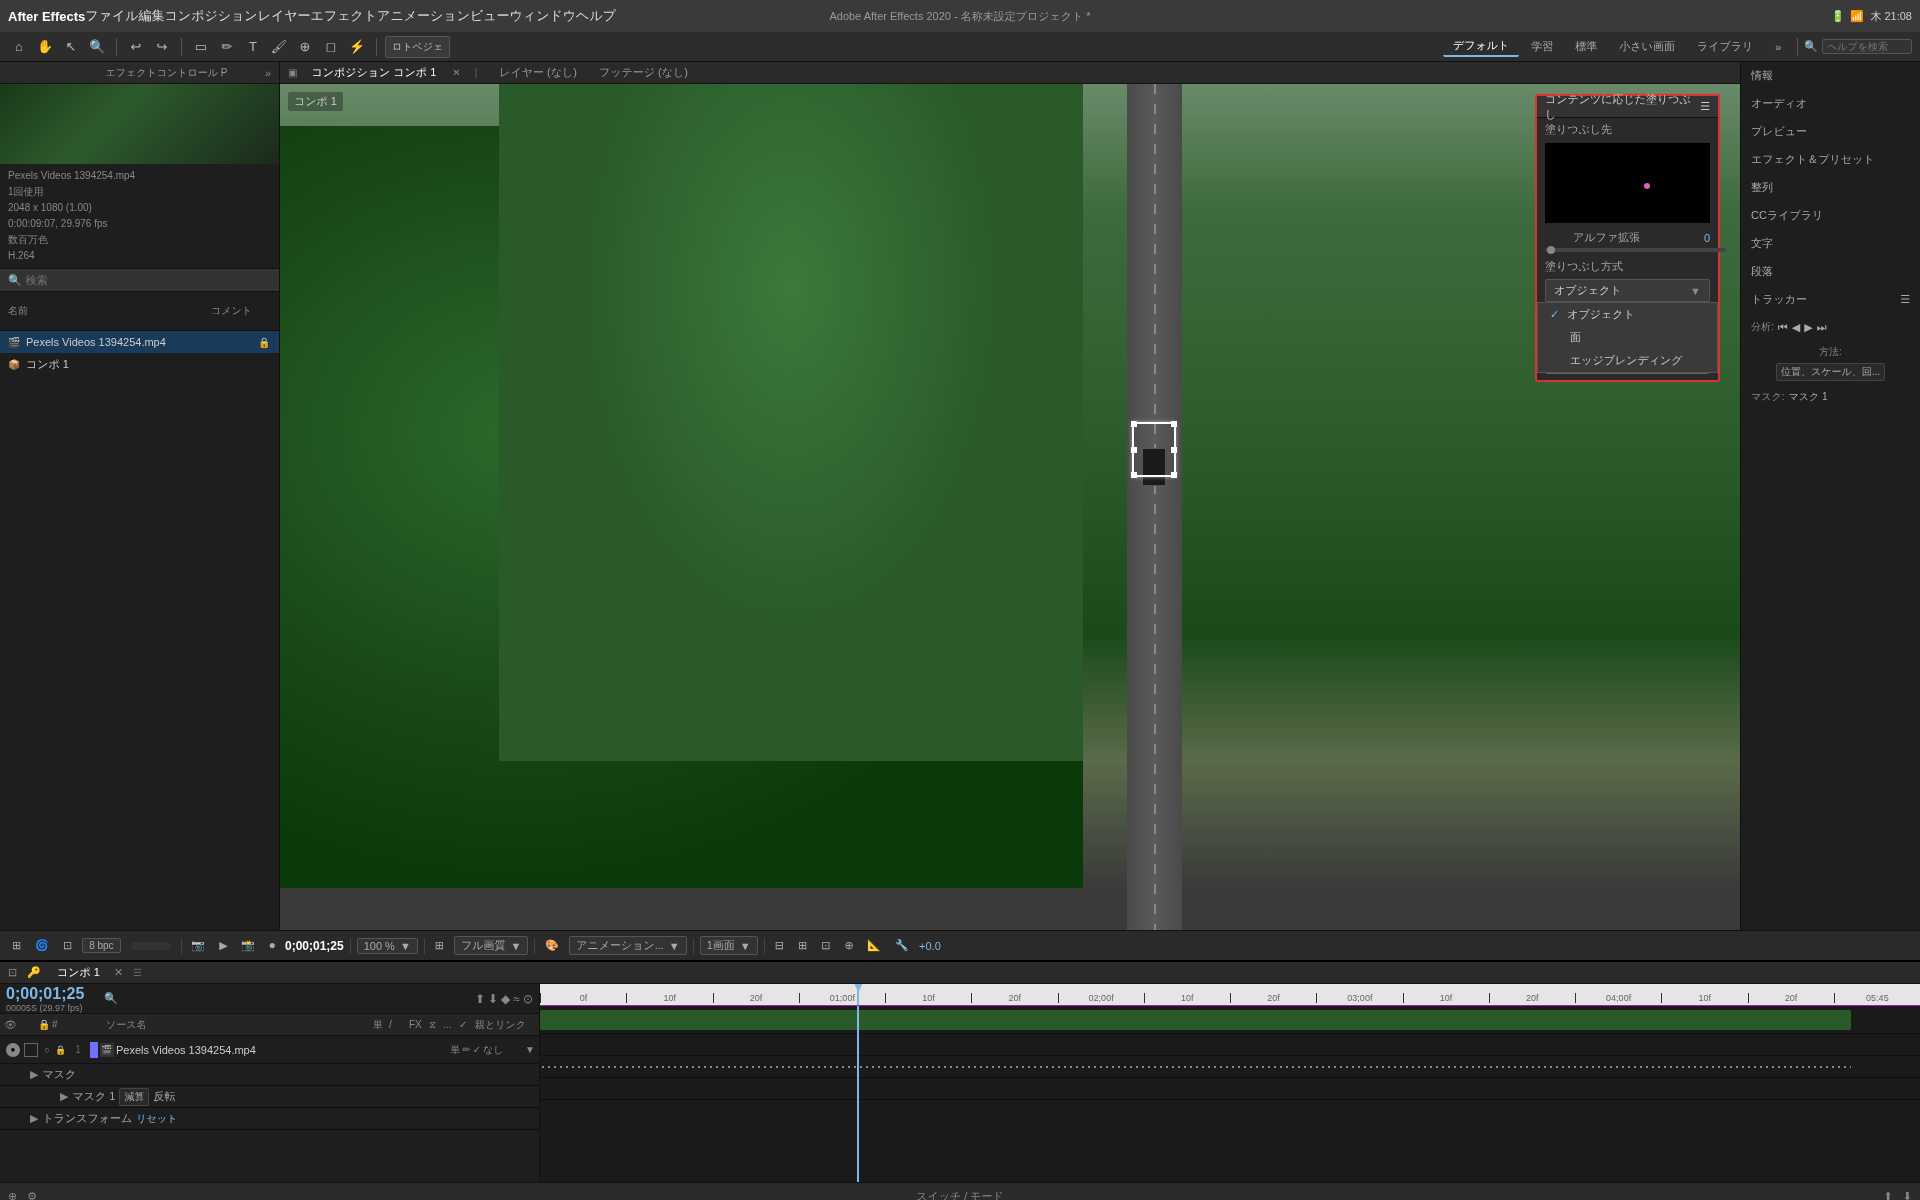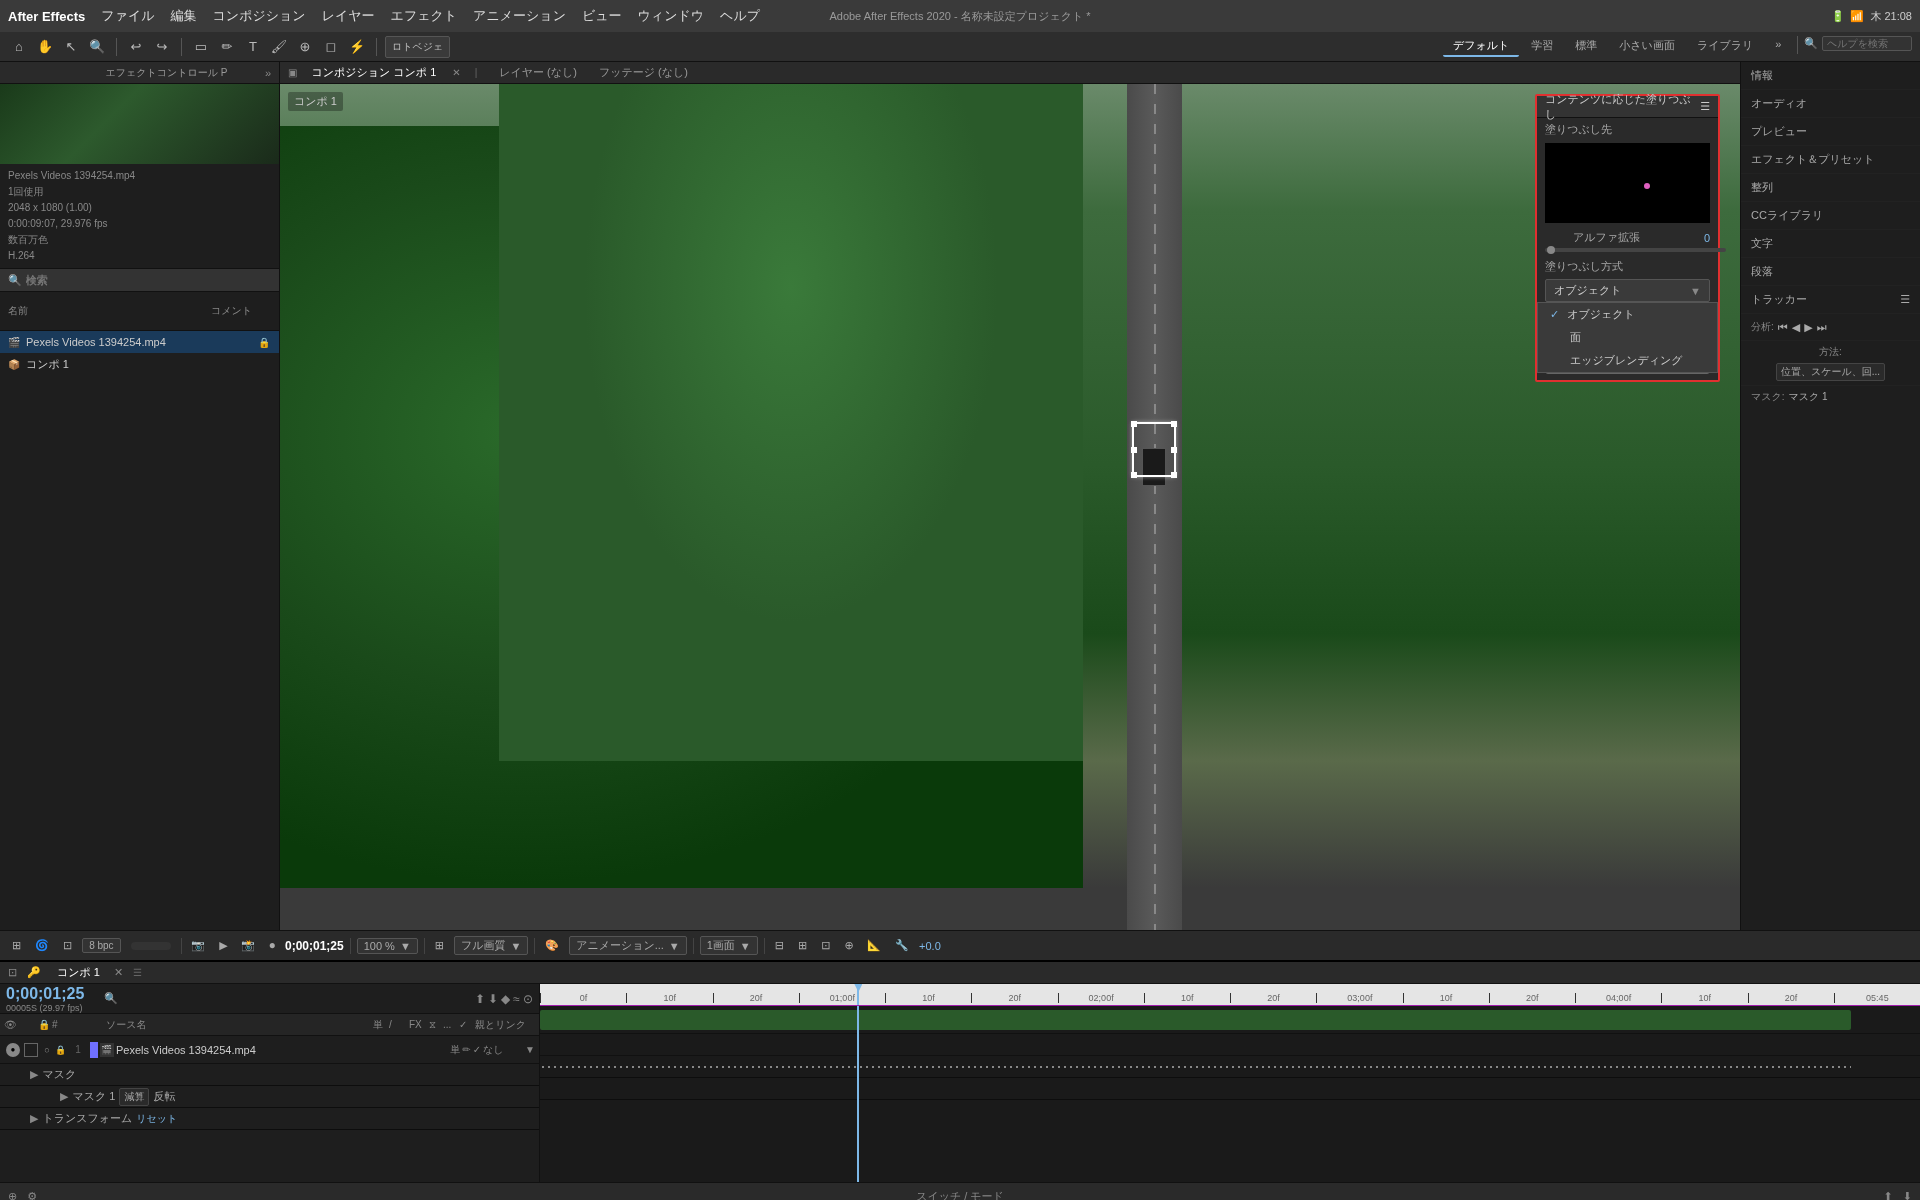--- a/index.html
+++ b/index.html
@@ -14,21 +14,20 @@
       position: relative;
     }
 
     
     .menu-bar {
       height: 22px;
       background: #3a3a3a;
       display: flex;
       align-items: center;
       padding: 16px 8px;
-      gap: 16px;
       font-size: 13px;
       color: #ddd;
       position: relative;
       z-index: 100;
     }
     .menu-bar .app-name { font-weight: bold; color: #fff; }
     .menu-bar .menu-item { cursor: pointer; }
     .menu-bar .center-title {
       position: absolute;
       left: 50%;
@@ -63,21 +62,21 @@
       justify-content: center;
       cursor: pointer;
       color: #bbb;
       font-size: 13px;
       border-radius: 2px;
     }
     .toolbar-separator { width: 1px; height: 18px; background: #555; margin: 0 4px; }
     .workspace-tabs {
       margin-left: auto;
       display: flex;
-      align-items: flex-start;
+      align-items: center;
       gap: 2px;
     }
     .ws-tab {
       padding: 2px 10px;
       font-size: 11px;
       color: #aaa;
       cursor: pointer;
       border-radius: 2px;
     }
     .ws-tab.active {
@@ -660,21 +659,21 @@
       <div>Pexels Videos 1394254.mp4</div>
       <div>1回使用</div>
       <div>2048 x 1080 (1.00)</div>
       <div>0:00:09:07, 29.976 fps</div>
       <div>数百万色</div>
       <div>H.264</div>
     </div>
 
     <div class="project-search">
       <span style="color:#888;margin-right:4px;">🔍</span>
-      <input type="text" style="background: transparent; border: none; outline: none; color: rgb(204, 204, 204); font-size: 11px; width: 100%; font-weight: bold;" placeholder="検索">
+      <input type="text" style="background: transparent; border: none; outline: none; color: rgb(204, 204, 204); font-size: 11px; width: 100%;" placeholder="検索">
     </div>
 
     <div class="project-list-header">
       <span class="col-name">名前</span>
       <span class="col-comment">コメント</span>
     </div>
 
     <div class="project-list">
       <div class="project-item selected">
         <div class="project-item-icon">🎬</div>

